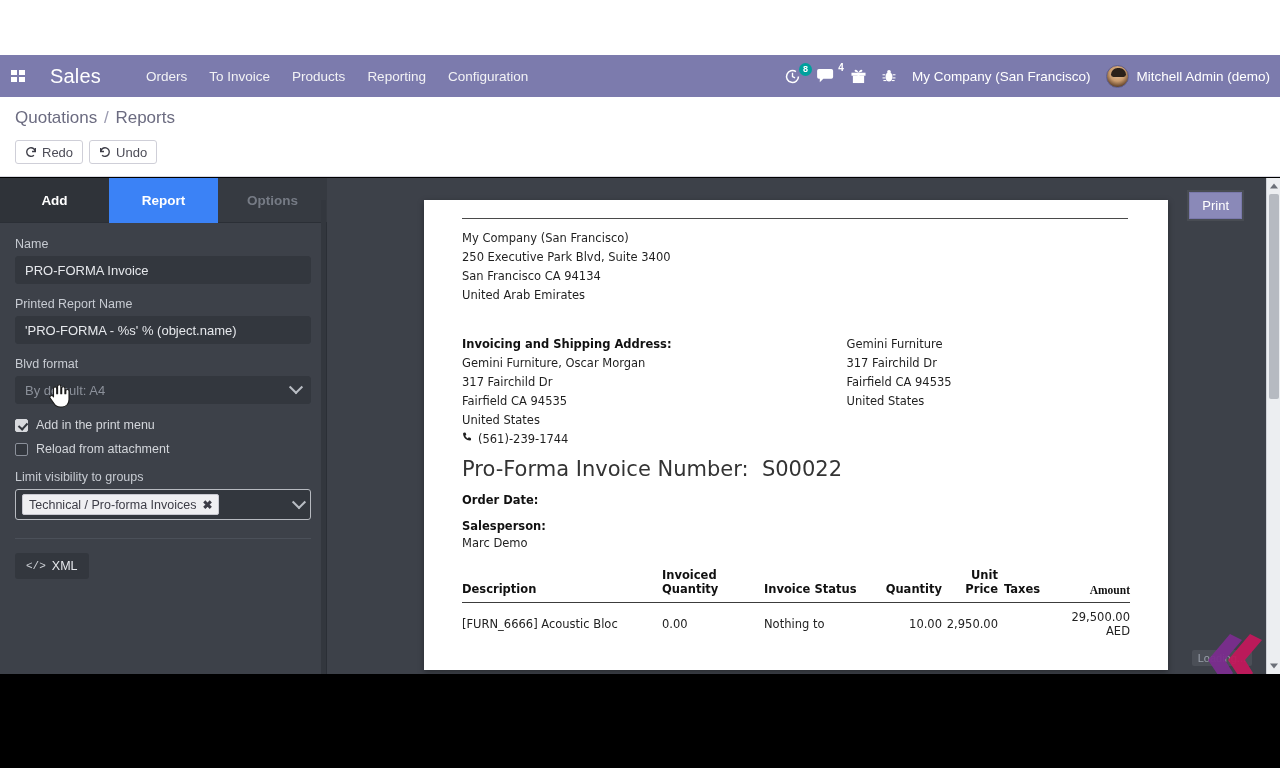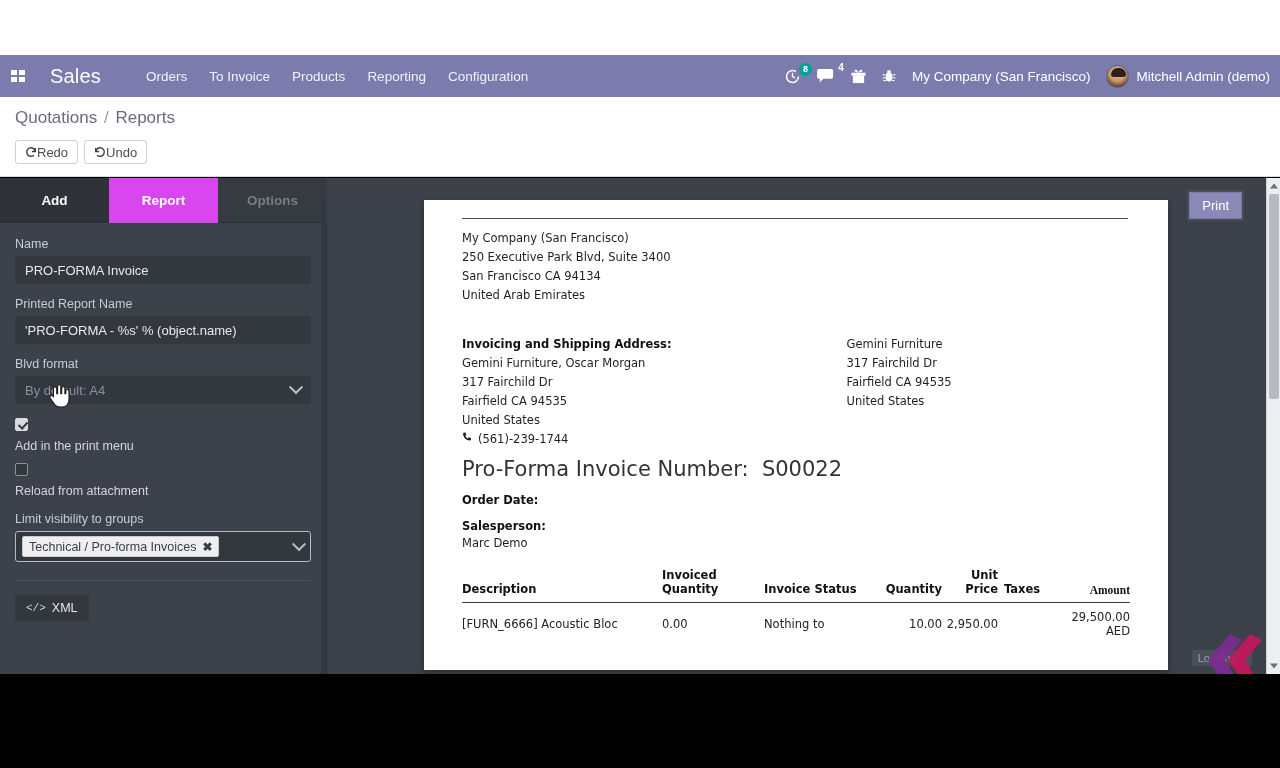--- a/index.html
+++ b/index.html
@@ -50,21 +50,21 @@
 
   
   .control-panel {
     position:absolute; left:0; top:97px; width:1280px; height:80px;
     background:#ffffff; border-bottom:1px solid #d8d8e0;
   }
   .breadcrumb { position:absolute; left:15px; top:11px; font-size:17px; color:#6b6b80; }
   .breadcrumb .sep { color:#9a9ab0; margin:0 2px; }
   .btn-row { position:absolute; left:15px; top:43px; display:flex; gap:6px; }
   .cp-btn {
-    display:flex; align-items:center; 
+    display:flex; align-items:center; gap:5px;
     height:24px; padding:0 9px; font-size:13px; color:#4c4c57;
     background:#fff; border:1px solid #cfcfd8; border-radius:3px; cursor:pointer;
   }
   .cp-btn svg { display:block; }
 
   
   .editor-body {
     position:absolute; left:0; top:178px; width:1280px; height:496px; background:#3d4149;
     overflow:hidden;
   }
@@ -77,38 +77,38 @@
   .sidebar-scrollbar {
     position:absolute; left:321px; top:22px; width:5px; height:474px; background:#33373e;
   }
   .tabs { display:flex; height:45px; width:327px; }
   .tab {
     flex:1; display:flex; align-items:center; justify-content:center;
     font-size:13.5px; font-weight:700; cursor:pointer;
     border-bottom:1px solid #2b2f36;
   }
   .tab.add { background:#2f3339; color:#ffffff; }
-  .tab.active { background:#d946ef; color:#ffffff; border-bottom:1px solid transparent; }
+  .tab.active { background:#3b82f6; color:#ffffff; border-bottom:1px solid transparent; }
   .tab.disabled { background:#363a41; color:#767b85; }
 
   .form { padding:14px 15px 0 15px; }
   .field-label { font-size:12.5px; color:#c7cbd2; margin-bottom:5px; }
   .field-input {
     width:296px; height:28px; background:#33373e; border:1px solid #33373e; border-radius:3px;
     color:#e6e8ec; font-size:13px; padding:0 9px; display:flex; align-items:center;
     margin-bottom:13px;
   }
   .field-select {
     width:296px; height:28px; background:#33373e; border:1px solid #33373e; border-radius:3px;
     color:#8b909a; font-size:13px; padding:0 9px; display:flex; align-items:center;
     justify-content:space-between; margin-bottom:14px; cursor:pointer;
   }
   .chev { width:10px; height:10px; border-right:2px solid #b9bdc4; border-bottom:2px solid #b9bdc4;
           transform:rotate(45deg) translate(-2px,-2px); }
-  .check-row { display:flex; align-items:flex-start; gap:8px; margin-bottom:10px; cursor:pointer;flex-direction:column; }
+  .check-row { display:flex; align-items:flex-end; gap:8px; margin-bottom:10px; cursor:pointer; }
   .cbox { width:13px; height:13px; border:1px solid #8b909a; border-radius:2px; background:#33373e; position:relative; }
   .cbox.checked { background:#d8dade; border-color:#d8dade; }
   .cbox.checked::after {
     content:""; position:absolute; left:3.5px; top:1px; width:4px; height:7px;
     border-right:2px solid #33373e; border-bottom:2px solid #33373e; transform:rotate(42deg);
   }
   .check-label { font-size:12.5px; color:#d3d6db; }
   .tagfield {
     width:296px; min-height:31px; background:#33373e; border:1px solid #b7bac0; border-radius:3px;
     display:flex; align-items:center; padding:3px 6px; gap:6px; margin-top:4px;

